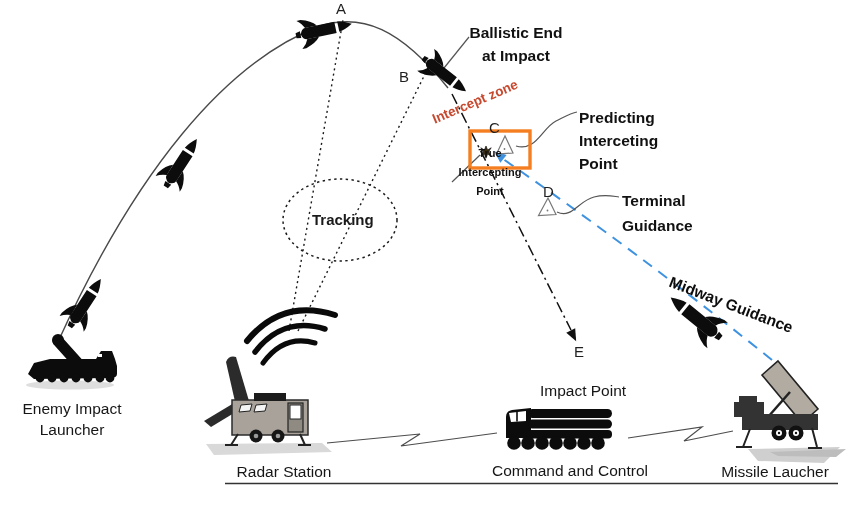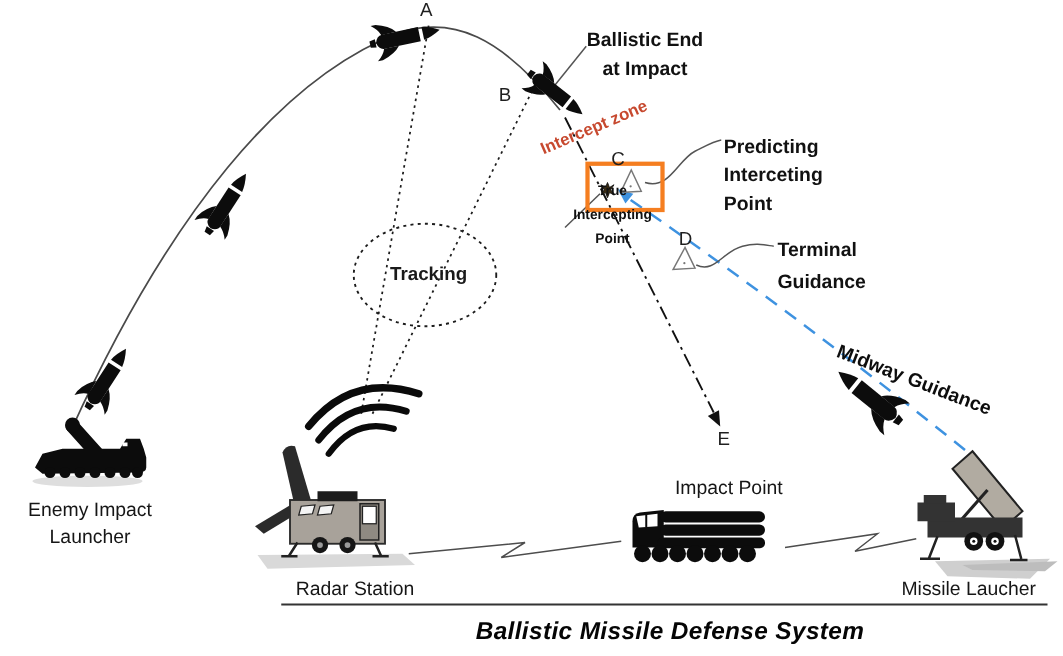--- a/index.html
+++ b/index.html
@@ -213,17 +213,17 @@
 
   <div class="lbl midway ctr" style="left:661px;top:296px;width:140px;">Midway Guidance</div>
 
   <div class="lbl unit ctr" style="left:533px;top:380px;width:100px;">Impact Point</div>
 
   <div class="lbl unit ctr" style="left:14px;top:398px;width:116px;">
     <div>Enemy Impact</div>
     <div>Launcher</div>
   </div>
   <div class="lbl unit ctr" style="left:228px;top:461px;width:112px;">Radar Station</div>
+  <div class="lbl unit ctr" style="left:482px;top:460px;width:176px;">Command and Control</div>
   <div class="lbl unit ctr" style="left:710px;top:461px;width:130px;">Missile Laucher</div>
 
-  <div class="lbl title ctr" style="left:371px;top:494px;width:330px;">Ballistic Missile Defense System</div>
 
 </div>
 
 </body></html>

